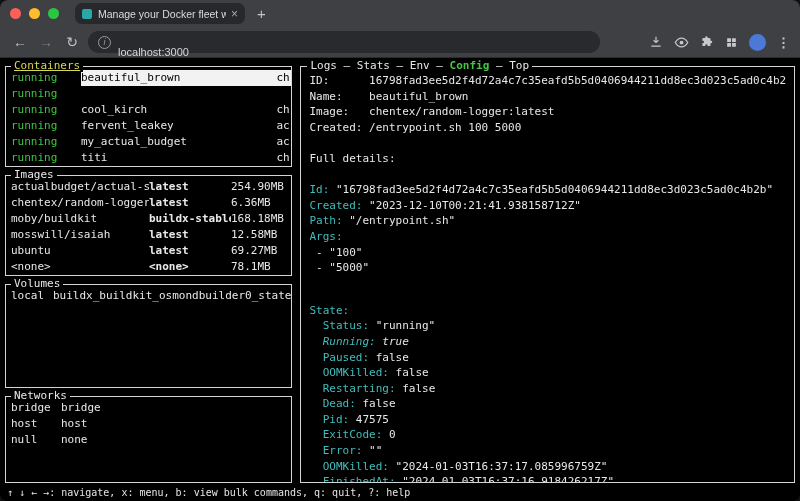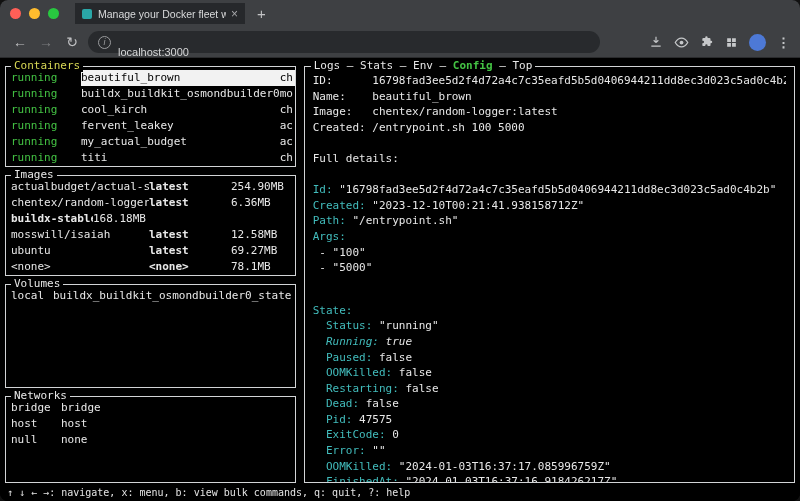--- a/index.html
+++ b/index.html
@@ -3,21 +3,21 @@
 <meta charset="utf-8">
 <style>
   * { box-sizing: border-box; margin: 0; padding: 0; }
   html, body { width: 800px; height: 501px; background: #111; font-family: "Liberation Sans", sans-serif; }
   .window { width: 800px; height: 501px; display: flex; flex-direction: column; background: #000; border-radius: 8px; overflow: hidden; }
 
   
   .tabstrip { flex: 0 0 27px; background: #3e4043; display: flex; align-items: center; padding-left: 10px; }
   .lights { display: flex; align-items: center; }
   .light { width: 11px; height: 11px; border-radius: 50%; margin-right: 8px; display: inline-block; }
-  .tab { margin-left: 8px; height: 21px; width: 170px; background: #26282b; border-radius: 0; display: flex; align-items: center; padding: 0 7px; color: #d9dadb; font-size: 10.5px; }
+  .tab { margin-left: 8px; height: 21px; width: 170px; background: #26282b; border-radius: 7px; display: flex; align-items: center; padding: 0 7px; color: #d9dadb; font-size: 10.5px; }
   .favicon { width: 10px; height: 10px; border-radius: 2px; margin-right: 6px; flex: 0 0 10px; }
   .tab-title { flex: 1; white-space: nowrap; overflow: hidden; }
   .tab-close { margin-left: 5px; color: #a7a8aa; font-size: 12px; cursor: default; }
   .newtab { color: #c2c3c5; font-size: 15px; margin-left: 12px; }
 
   .toolbar { flex: 0 0 31px; background: #3e4043; display: flex; align-items: center; padding: 0 10px; gap: 6px; border-bottom: 1px solid #2a2b2d; }
   .navbtn { color: #c0c1c3; font-size: 14px; width: 20px; text-align: center; }
   .navbtn.dim { color: #7c7d7f; }
   .address { flex: 1; max-width: 512px; height: 22px; background: #282a2d; border-radius: 11px; display: flex; align-items: center; padding: 0 10px; gap: 7px; color: #d6d7d8; font-size: 11px; }
   .info { width: 13px; height: 13px; flex: 0 0 13px; border: 1px solid #9a9b9d; border-radius: 50%; color: #9a9b9d; font-size: 9px; line-height: 11px; text-align: center; font-style: italic; }
@@ -26,21 +26,21 @@
   .ticon { display: inline-flex; color: #c6c8ca; }
   .avatar { width: 17px; height: 17px; border-radius: 50%; display: inline-block; }
   .kebab { color: #c6c8ca; font-size: 13px; font-weight: bold; }
 
   
   .terminal { flex: 1; background: #000; color: #e8e8e8; font-family: "DejaVu Sans Mono", monospace; font-size: 11px; display: flex; flex-direction: column; padding: 0 5px; min-height: 0; }
   .main { flex: 1; display: flex; gap: 8px; padding-top: 8px; min-height: 0; }
   .leftcol { flex: 0 0 262px; display: flex; flex-direction: column; gap: 8px; min-height: 0; }
   .panel { border: 1px solid var(--border, #d2d4d6); position: relative; }
   .ptitle { position: absolute; top: -7px; left: 5px; background: #000; padding: 0 3px; line-height: 12px; color: #e8e8e8; }
-  .ptitle.yellow { color: var(--yellow, #d8d855); }
+  .ptitle.yellow { color: var(--yellow, #d8d855); text-decoration: underline; }
   .rows { height: 100%; overflow: hidden; padding-top: 3px; }
   .panel.containers { flex: 0 0 97px; }
   .panel.images { flex: 0 0 101px; }
   .panel.volumes { flex: 0 0 104px; }
   .panel.networks { flex: 1; min-height: 0; }
 
   .crow, .irow, .vrow, .nrow { display: flex; height: 16px; line-height: 16px; padding-left: 5px; white-space: nowrap; }
   .crow .st { flex: 0 0 70px; color: var(--green, #44c344); overflow: hidden; }
   .crow .body { flex: 1; display: flex; min-width: 0; }
   .crow .nm { flex: 1; overflow: hidden; }
@@ -129,24 +129,20 @@
           <div class="rows">
               <div class="crow sel">
                 <span class="st">running</span>
                 <span class="body">
                   <span class="nm">beautiful_brown</span>
                   <span class="ex">ch</span>
                 </span>
               </div>
               <div class="crow">
                 <span class="st">running</span>
-                <span class="body">
-                  <span class="nm">buildx_buildkit_osmondbuilder0</span>
-                  <span class="ex">mo</span>
-                </span>
               </div>
               <div class="crow">
                 <span class="st">running</span>
                 <span class="body">
                   <span class="nm">cool_kirch</span>
                   <span class="ex">ch</span>
                 </span>
               </div>
               <div class="crow">
                 <span class="st">running</span>
@@ -178,20 +174,21 @@
                 <span class="n">actualbudget/actual-server</span>
                 <span class="t">latest</span>
                 <span class="s">254.90MB</span>
               </div>
               <div class="irow">
                 <span class="n">chentex/random-logger</span>
                 <span class="t">latest</span>
                 <span class="s">6.36MB</span>
               </div>
               <div class="irow">
+                <span class="n">moby/buildkit</span>
                 <span class="t">buildx-stable-1</span>
                 <span class="s">168.18MB</span>
               </div>
               <div class="irow">
                 <span class="n">mosswill/isaiah</span>
                 <span class="t">latest</span>
                 <span class="s">12.58MB</span>
               </div>
               <div class="irow">
                 <span class="n">ubuntu</span>

